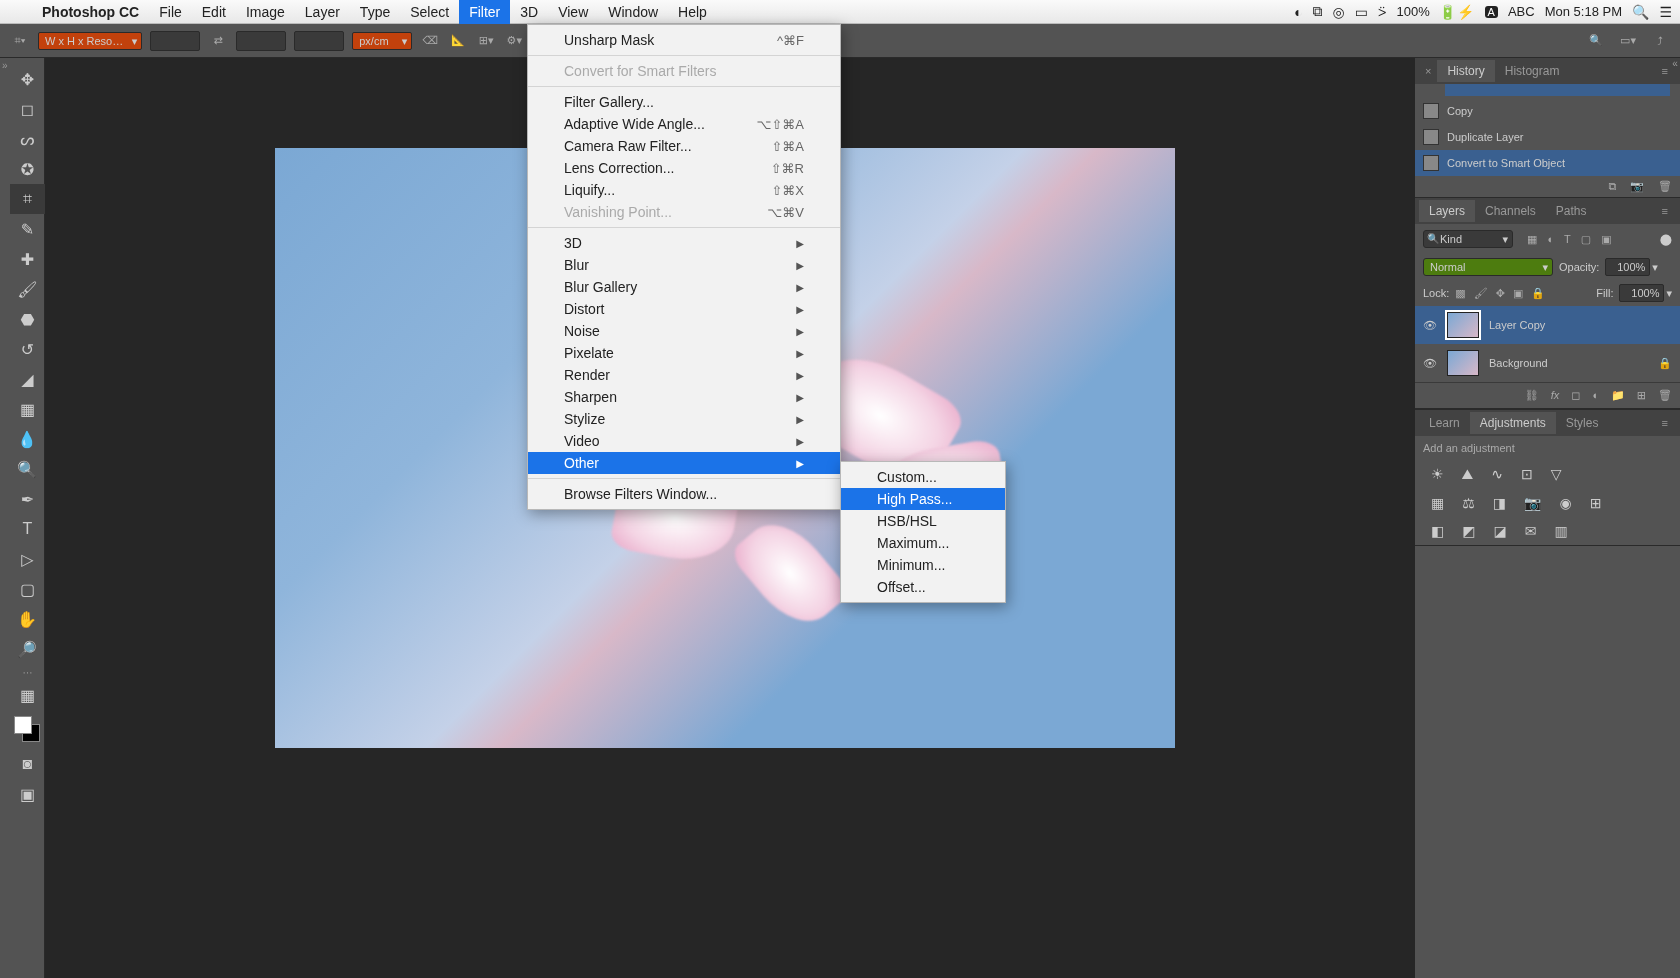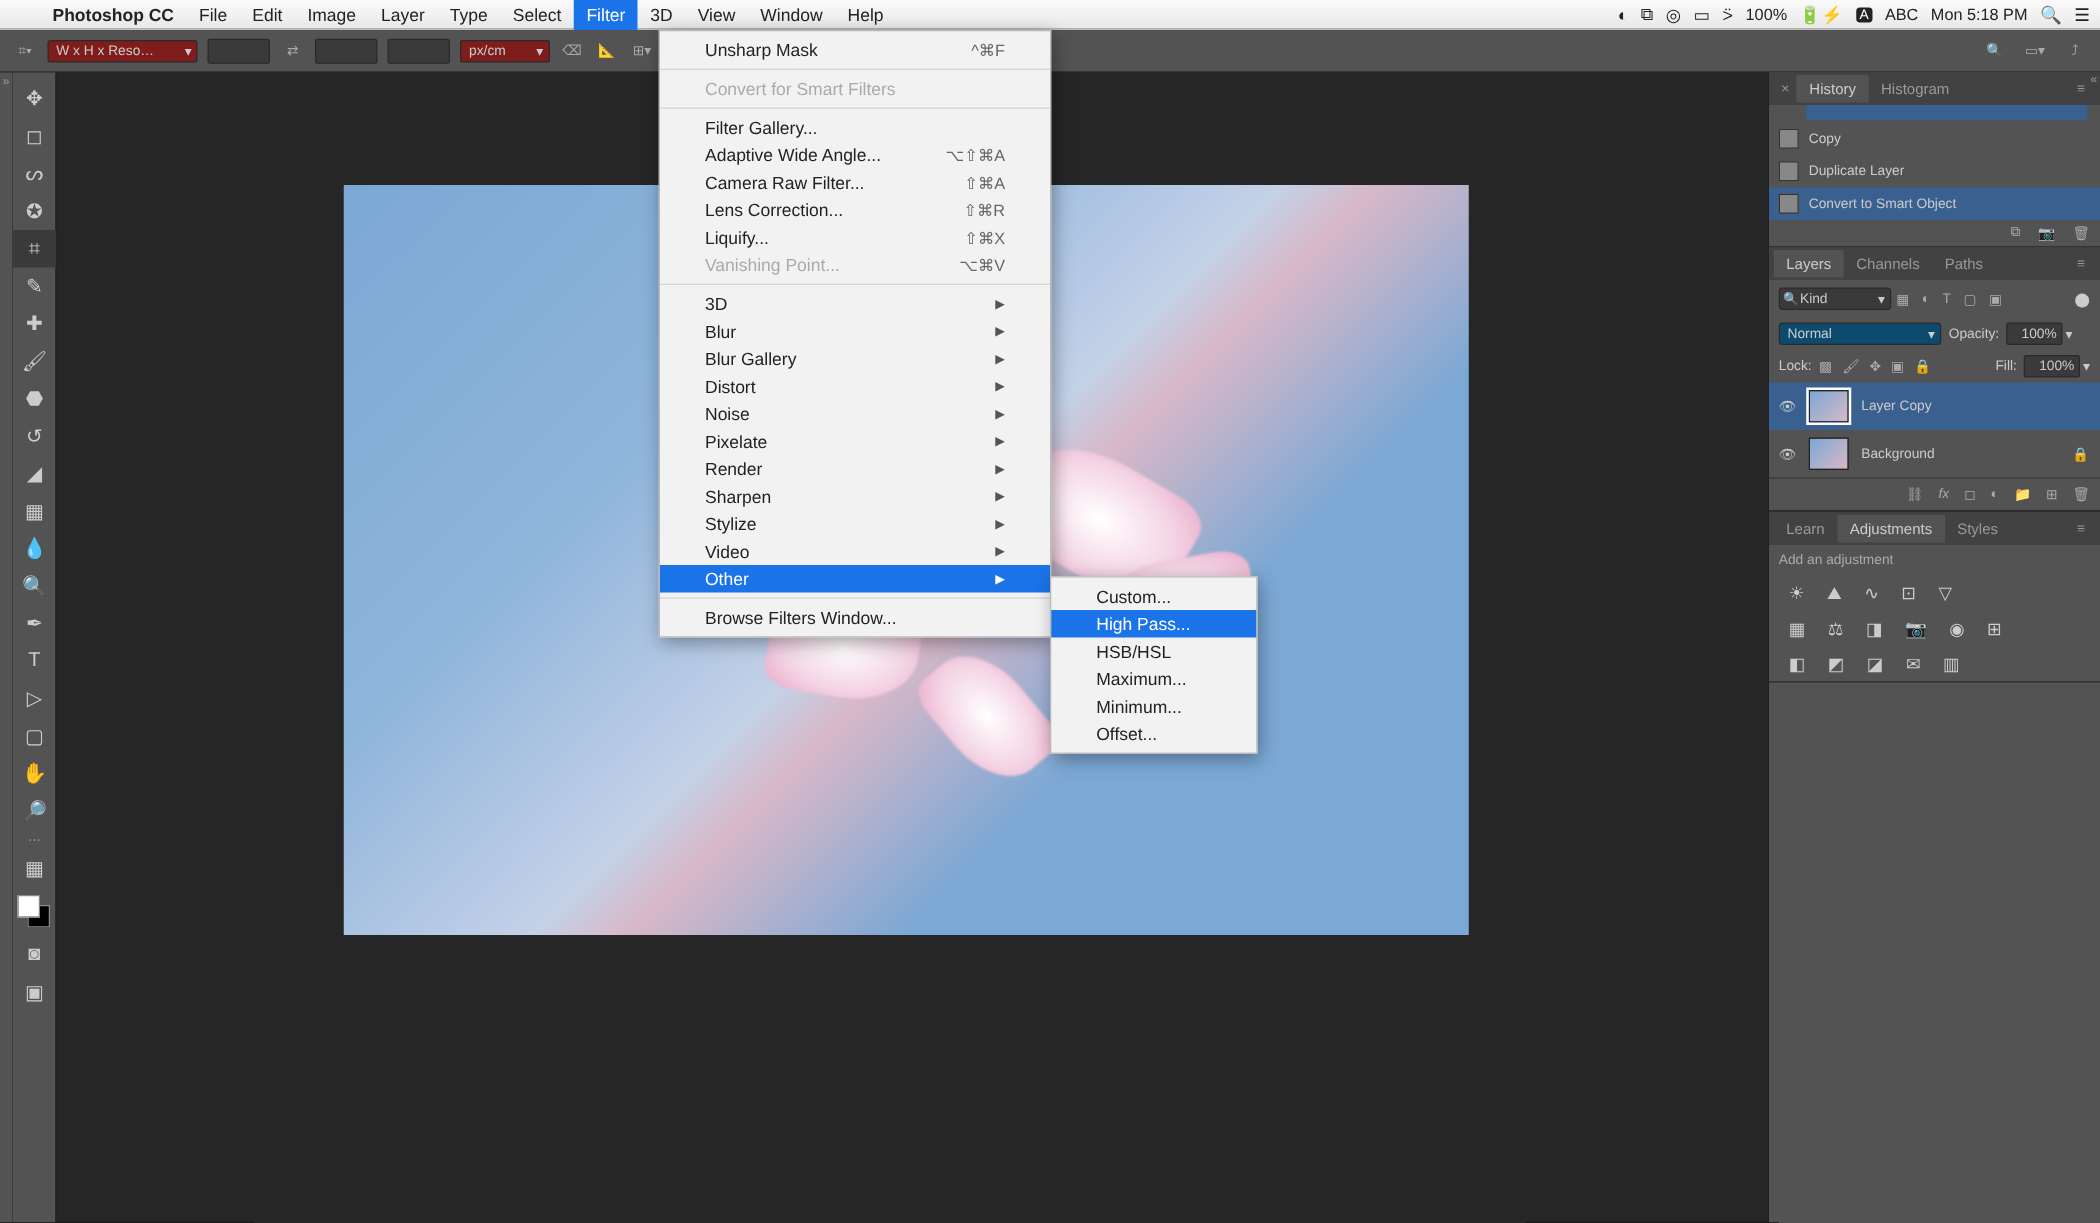--- a/index.html
+++ b/index.html
@@ -6,21 +6,21 @@
 body{width:1680px;height:978px;background:#000;overflow:hidden;position:relative}
 .menubar{height:24px;background:linear-gradient(#fafafa,#e8e8e8);display:flex;align-items:center;padding:0 8px;font-size:14px;color:#222;border-bottom:1px solid #bbb;position:relative;z-index:10}
 .menubar-left{display:flex;align-items:center;gap:0}
 .apple-logo{font-size:16px;padding:0 12px}
 .app-name{font-weight:600;padding:0 10px}
 .menu-item{padding:0 10px;height:24px;display:flex;align-items:center;cursor:default}
 .menu-item.active{background:#1b73e8;color:#fff}
 .menubar-right{margin-left:auto;display:flex;align-items:center;gap:10px;font-size:13px}
 .status-icon{font-size:14px}
 .options-bar{height:34px;background:#535353;display:flex;align-items:center;padding:0 10px;gap:8px;color:#ccc;font-size:11px;border-bottom:1px solid #2a2a2a}
-.opt-dropdown{background:#7f1d1d;border:1px solid #2a2a2a;color:#ccc;padding:2px 34px 2px 6px;font-size:11px;border-radius:2px;position:relative;min-width:90px}
+.opt-dropdown{background:#c2410c;border:1px solid #2a2a2a;color:#ccc;padding:2px 18px 2px 6px;font-size:11px;border-radius:2px;position:relative;min-width:90px}
 .opt-dropdown::after{content:"▾";position:absolute;right:4px;top:2px}
 .opt-input{background:#3a3a3a;border:1px solid #2a2a2a;width:50px;height:20px;border-radius:2px}
 .opt-icon{width:20px;height:20px;display:flex;align-items:center;justify-content:center;color:#aaa}
 .opt-check{display:flex;align-items:center;gap:4px;color:#999}
 .disabled{color:#6a6a6a}
 .options-right{margin-left:auto;display:flex;gap:12px;align-items:center}
 .workspace{position:absolute;top:58px;left:0;right:0;bottom:0;display:flex}
 .tool-strip{width:10px;background:#535353}
 .toolbar{width:35px;background:#535353;display:flex;flex-direction:column;padding-top:6px;border-right:1px solid #2a2a2a}
 .tool{width:35px;height:30px;display:flex;align-items:center;justify-content:center;color:#ccc;font-size:16px;position:relative}
@@ -45,27 +45,27 @@
 .panel-tab{padding:4px 10px;color:#999;font-size:12px}
 .panel-tab.active{background:#535353;color:#ccc}
 .panel-menu{margin-left:auto;padding:4px 8px;color:#999}
 .panel-close{padding:4px 6px;color:#999}
 .history-list{max-height:95px;overflow:hidden}
 .hist-item{display:flex;align-items:center;padding:4px 8px;gap:8px;height:26px}
 .hist-item.selected{background:#3a6090}
 .hist-thumb{width:16px;height:16px;background:#888;border:1px solid #333}
 .hist-snap{height:12px;background:#3a6090;margin:0 10px 2px 30px}
 .hist-actions{display:flex;justify-content:flex-end;padding:4px 8px;gap:14px;color:#aaa}
-.layers-filter{display:flex;align-items:center;padding:6px 8px;gap:0}
+.layers-filter{display:flex;align-items:center;padding:6px 8px;gap:10px}
 .layers-filter-dd{background:#3a3a3a;border:1px solid #2a2a2a;padding:2px 20px 2px 16px;border-radius:3px;position:relative;font-size:11px;flex:0 0 90px}
 .layers-filter-dd::before{content:"🔍";position:absolute;left:3px;top:2px;font-size:10px}
 .layers-filter-dd::after{content:"▾";position:absolute;right:4px;top:2px}
 .filter-icons{display:flex;gap:10px;margin-left:4px;color:#aaa}
 .blend-row,.lock-row{display:flex;align-items:center;padding:4px 8px;gap:6px}
-.blend-dd{background:#0c4a6e;border:1px solid #2a2a2a;padding:2px 16px 2px 6px;border-radius:3px;position:relative;flex:0 0 130px}
+.blend-dd{background:#4d7c0f;border:1px solid #2a2a2a;padding:2px 16px 2px 6px;border-radius:3px;position:relative;flex:0 0 130px}
 .blend-dd::after{content:"▾";position:absolute;right:4px;top:2px}
 .pct-box{display:flex;align-items:center;gap:2px}
 .pct-val{background:#3a3a3a;border:1px solid #2a2a2a;padding:2px 4px;border-radius:2px;width:45px;text-align:right}
 .lock-icons{display:flex;gap:8px;color:#aaa}
 .layers-list{}
 .layer-row{display:flex;align-items:center;padding:6px 8px;gap:10px;height:38px}
 .layer-row.selected{background:#3a6090}
 .eye{width:14px;text-align:center}
 .layer-thumb{width:32px;height:26px;background:linear-gradient(135deg,#7ba8d4,#d8b8c8);border:1px solid #222}
 .layer-row.selected .layer-thumb{outline:2px solid #fff}

